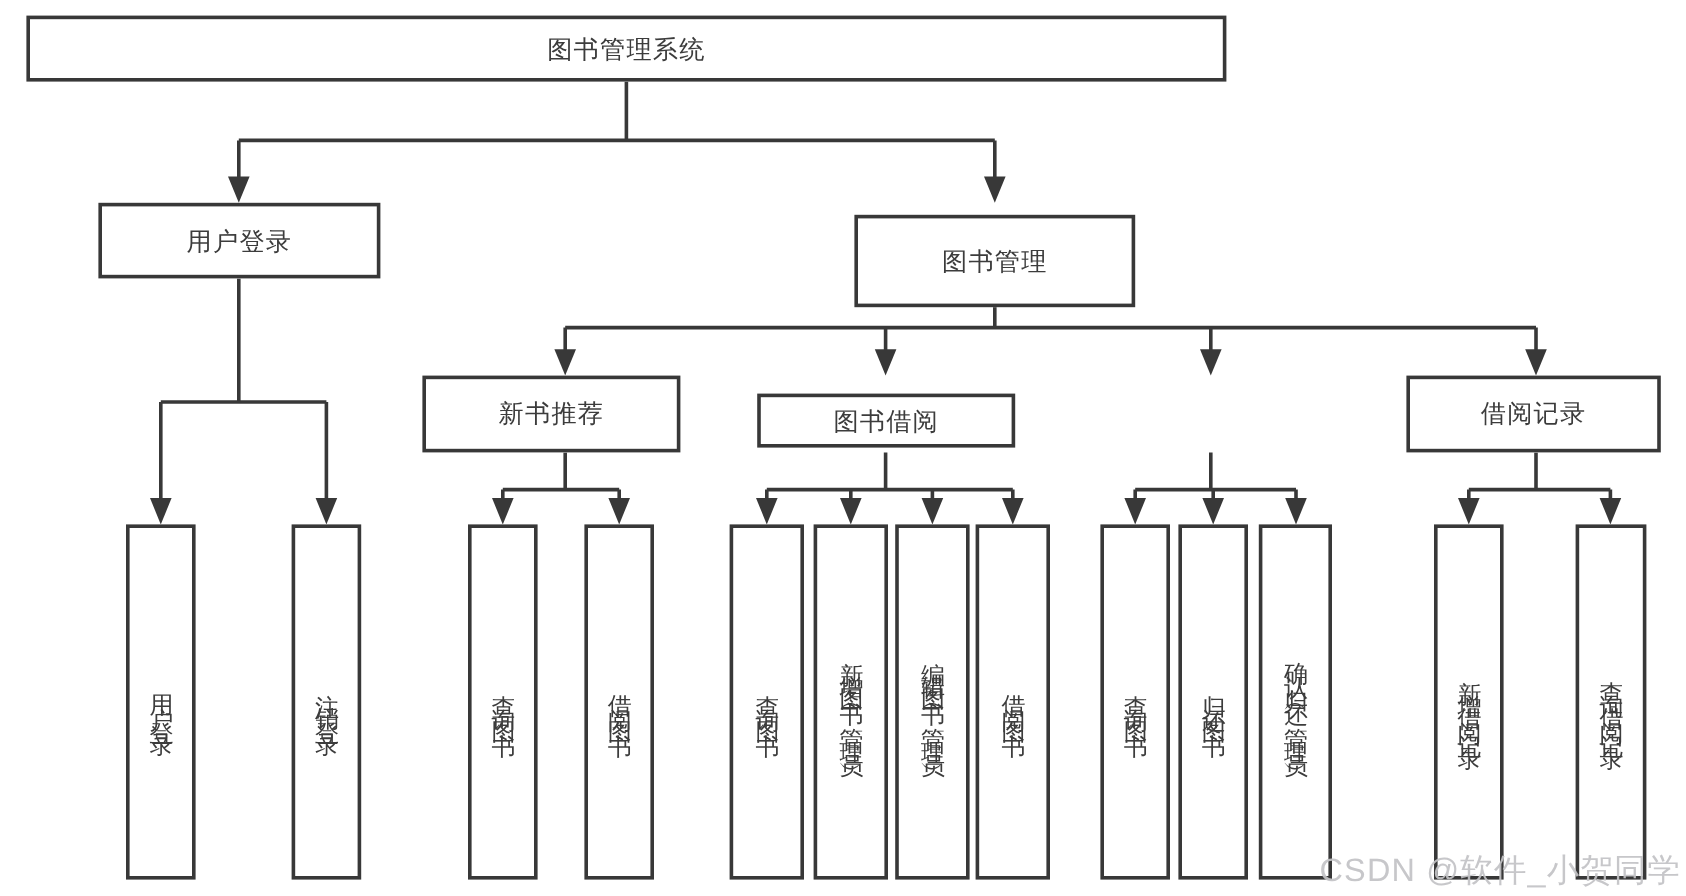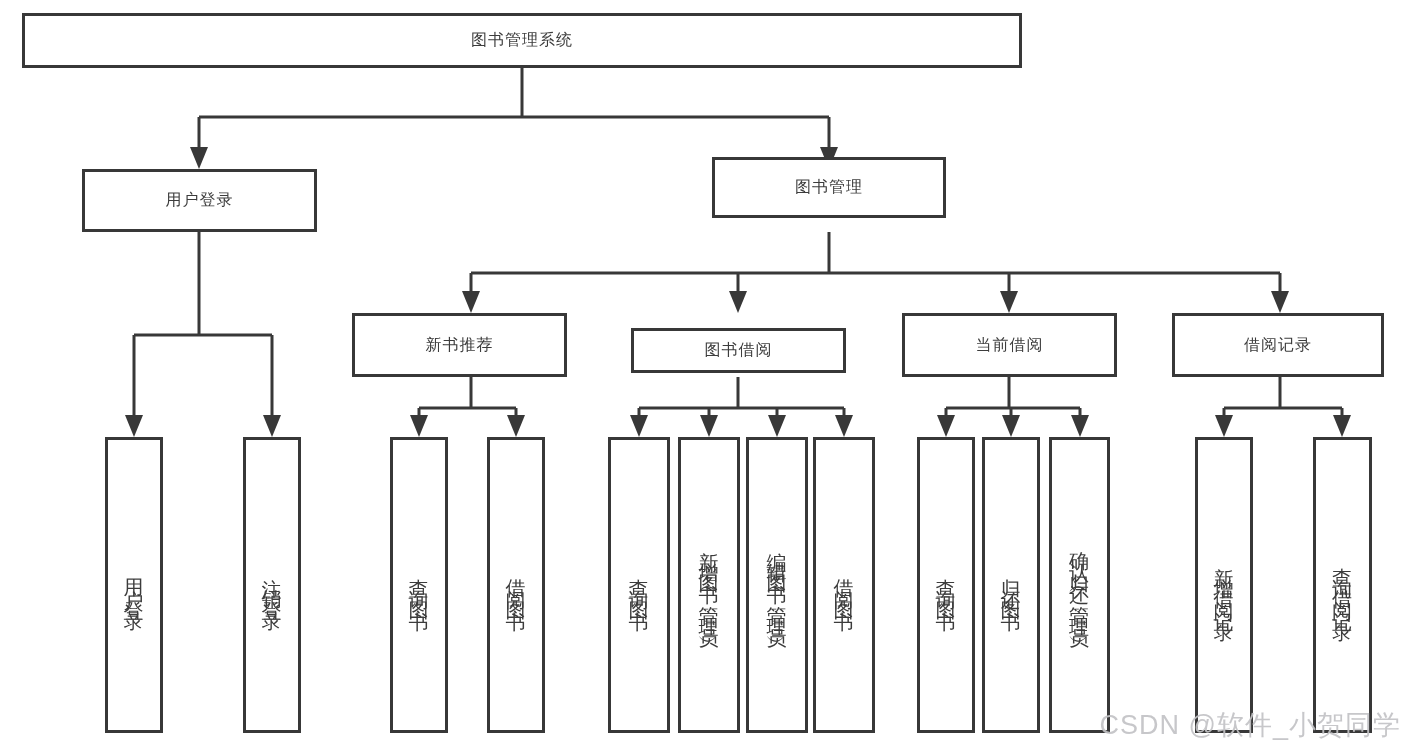--- a/index.html
+++ b/index.html
@@ -28,21 +28,21 @@
     background: #ffffff;
     border: 3px solid #383838;
     box-sizing: border-box;
     display: flex;
     align-items: center;
     justify-content: center;
     color: #3c3c3c;
     z-index: 2;
   }
   .box.h span {
-    font-size: 16px;
+    font-size: 21px;
     letter-spacing: 1px;
     white-space: nowrap;
   }
   .box.v span {
     writing-mode: vertical-rl;
     text-orientation: mixed;
     font-size: 20px;
     letter-spacing: 11px;
     line-height: 1;
     white-space: nowrap;
@@ -96,32 +96,29 @@
     </g>
   </svg>
 
   <div class="box h" style="left:22px;top:13px;width:1000px;height:55px">
     <span>图书管理系统</span>
   </div>
 
   <div class="box h" style="left:82px;top:169px;width:235px;height:63px">
     <span>用户登录</span>
   </div>
-  <div class="box h" style="left:712px;top:157px;width:234px;height:61px">
+  <div class="box h" style="left:712px;top:179px;width:234px;height:77px">
     <span>图书管理</span>
   </div>
 
   <div class="box h" style="left:352px;top:313px;width:215px;height:64px">
     <span>新书推荐</span>
   </div>
   <div class="box h" style="left:631px;top:328px;width:215px;height:45px">
     <span>图书借阅</span>
-  </div>
-  <div class="box h" style="left:902px;top:313px;width:215px;height:64px">
-    <span>当前借阅</span>
   </div>
   <div class="box h" style="left:1172px;top:313px;width:212px;height:64px">
     <span>借阅记录</span>
   </div>
 
   <div class="box v" style="left:105px;top:437px;width:58px;height:296px">
     <span>用户登录</span>
   </div>
   <div class="box v" style="left:243px;top:437px;width:58px;height:296px">
     <span>注销登录</span>

